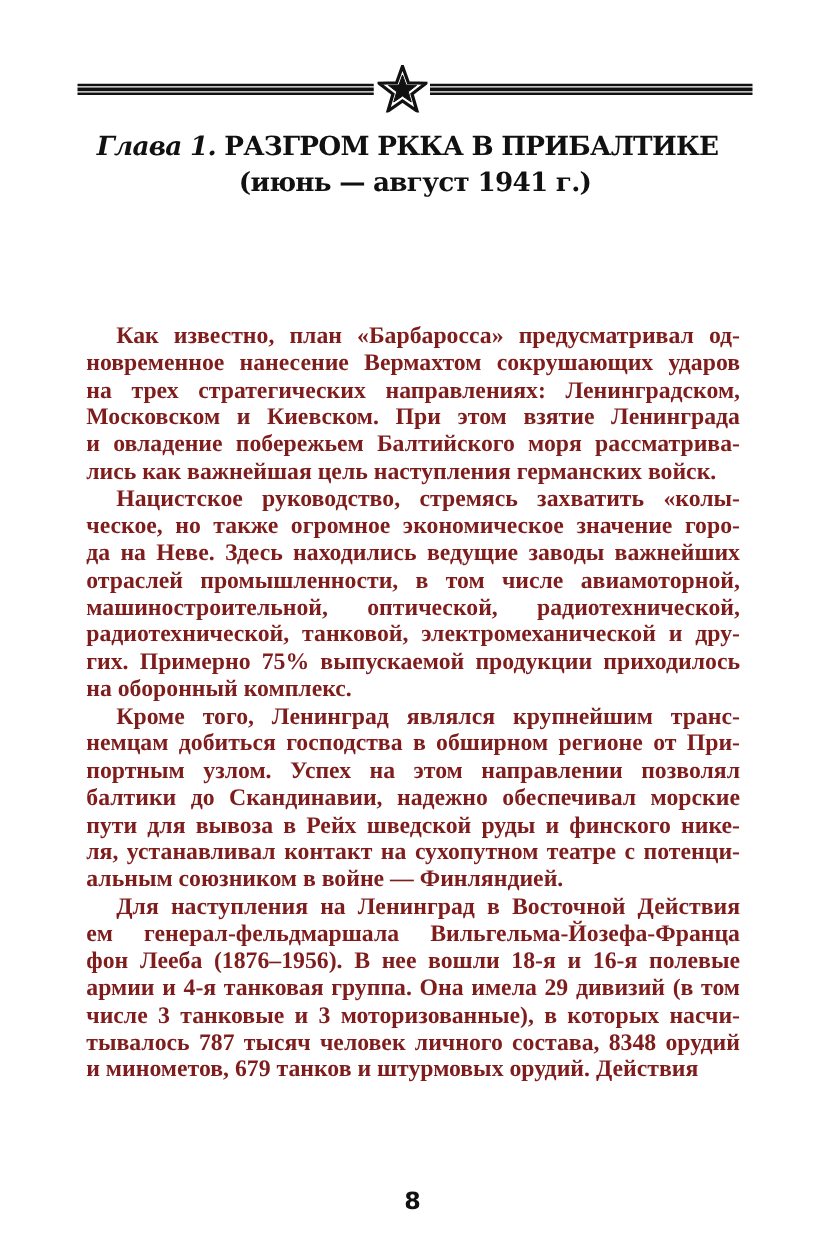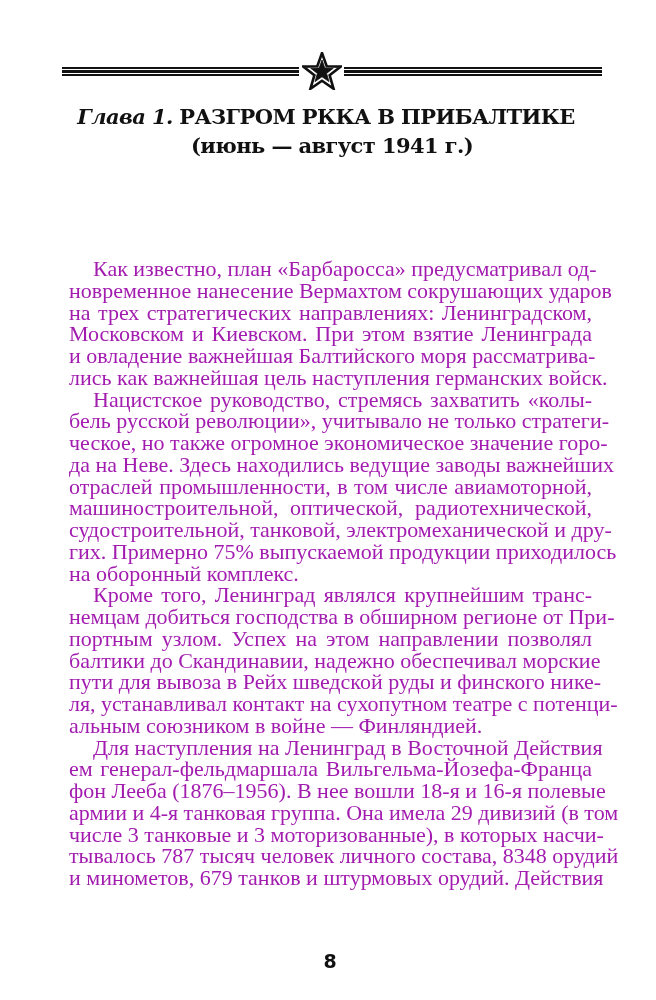--- a/index.html
+++ b/index.html
@@ -76,24 +76,24 @@
     letter-spacing: -0.6px;
     left: 4px;
   }
 
   .body-text {
     position: absolute;
     left: 69px;
     top: 258px;
     width: 523px;
     font-family: "Liberation Serif", serif;
-    font-size: 22px;
+    font-size: 19px;
     line-height: 21.75px;
-    font-weight: normal;
-    color: #a21caf;
+    font-weight: bold;
+    color: #7f1d1d;
     text-align: justify;
     hyphens: manual;
   }
   .body-text .line {
     display: block;
     text-align: justify;
     text-align-last: justify;
     white-space: nowrap;
     overflow: visible;
   }
@@ -144,31 +144,30 @@
     <span>РАЗГРОМ РККА В ПРИБАЛТИКЕ</span>
   </div>
   <div class="chapter-title line2">(июнь — август 1941 г.)</div>
 
   <div class="body-text" id="body-text">
       <div>
         <span class="line indent">Как известно, план «Барбаросса» предусматривал од-</span>
         <span class="line">новременное нанесение Вермахтом сокрушающих ударов</span>
         <span class="line">на трех стратегических направлениях: Ленинградском,</span>
         <span class="line">Московском и Киевском. При этом взятие Ленинграда</span>
-        <span class="line">и овладение важнейшая Балтийского моря рассматрива-</span>
+        <span class="line">и овладение побережьем Балтийского моря рассматрива-</span>
         <span class="line last">лись как важнейшая цель наступления германских войск.</span>
       </div>
       <div>
         <span class="line indent">Нацистское руководство, стремясь захватить «колы-</span>
-        <span class="line">бель русской революции», учитывало не только стратеги-</span>
         <span class="line">ческое, но также огромное экономическое значение горо-</span>
         <span class="line">да на Неве. Здесь находились ведущие заводы важнейших</span>
         <span class="line">отраслей промышленности, в том числе авиамоторной,</span>
         <span class="line">машиностроительной, оптической, радиотехнической,</span>
-        <span class="line">судостроительной, танковой, электромеханической и дру-</span>
+        <span class="line">радиотехнической, танковой, электромеханической и дру-</span>
         <span class="line">гих. Примерно 75% выпускаемой продукции приходилось</span>
         <span class="line last">на оборонный комплекс.</span>
       </div>
       <div>
         <span class="line indent">Кроме того, Ленинград являлся крупнейшим транс-</span>
         <span class="line">немцам добиться господства в обширном регионе от При-</span>
         <span class="line">портным узлом. Успех на этом направлении позволял</span>
         <span class="line">балтики до Скандинавии, надежно обеспечивал морские</span>
         <span class="line">пути для вывоза в Рейх шведской руды и финского нике-</span>
         <span class="line">ля, устанавливал контакт на сухопутном театре с потенци-</span>

